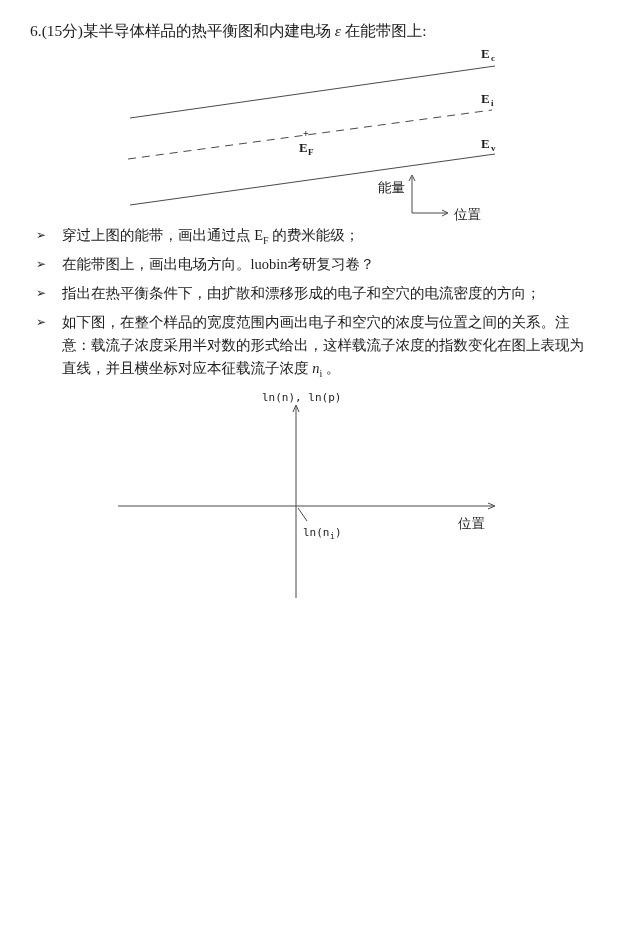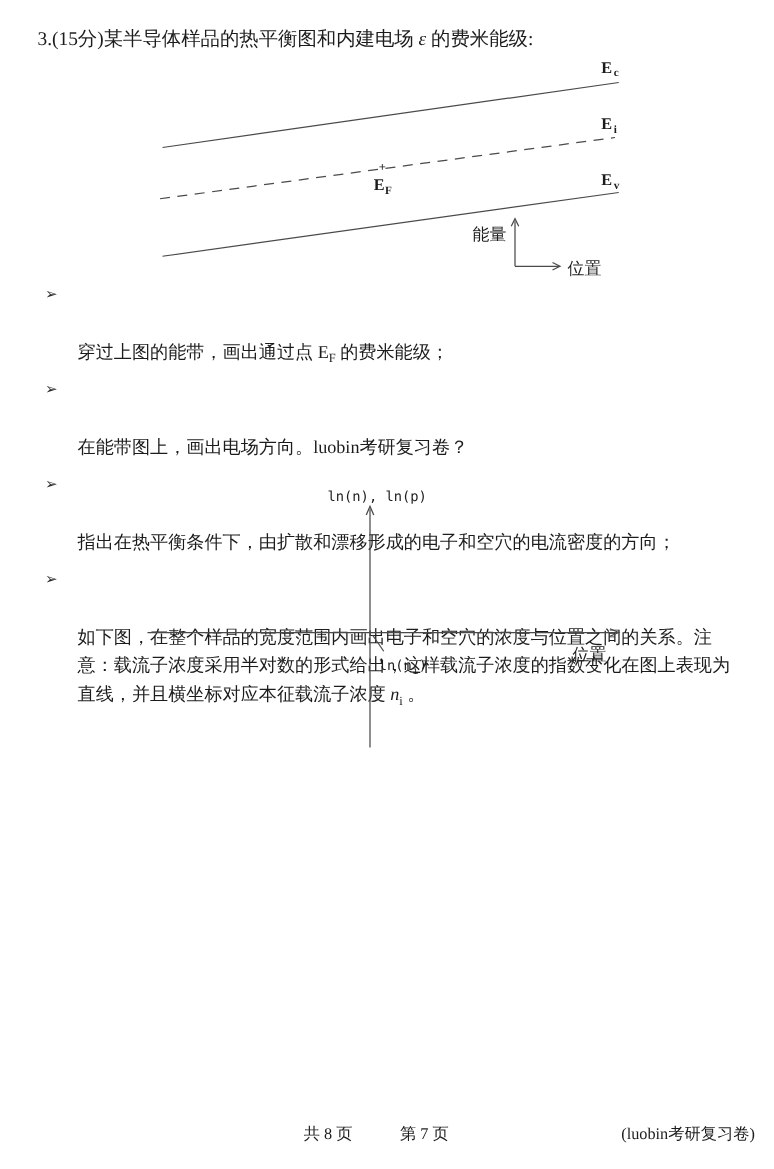--- a/index.html
+++ b/index.html
@@ -16,21 +16,21 @@
   .title { position:absolute; left:30px; top:21px; font-size:15.5px; white-space:nowrap; }
   .title .eps { font-style:italic; }
 
   .diagram { position:absolute; }
   #band-diagram { left:90px; top:40px; }
   #conc-diagram { left:90px; top:385px; }
 
   .bullets { position:absolute; left:36px; top:224px; width:556px; list-style:none; }
   .bullets li { display:flex; margin-bottom:6px; font-size:14.5px; line-height:23px; }
   .bullets .marker { flex:0 0 26px; font-size:12px; line-height:23px; font-family:"DejaVu Sans",sans-serif; color:#2a2a2a; }
-  .bullets .btext { flex:1 1 auto;margin-top:47px; }
+  .bullets .btext { flex:1 1 auto; }
   .bullets sub { font-size:10px; line-height:0; }
   .bullets em { font-style:italic; }
 
   .footer { position:absolute; top:898px; left:0; width:619px; height:20px; font-size:13px; }
   .footer span { position:absolute; white-space:nowrap; }
   #footer-total { left:243px; }
   #footer-page { left:320px; }
   #footer-source { left:497px; }
 
   svg { overflow:visible; }
@@ -42,21 +42,21 @@
   .mono { font-family:"DejaVu Sans Mono","Liberation Mono",monospace; font-size:11px; }
   .mono-sub { font-family:"DejaVu Sans Mono","Liberation Mono",monospace; font-size:8px; }
   .plus { font-family:"Liberation Serif","DejaVu Serif",serif; font-size:10px; font-weight:bold; }
 </style>
 </head>
 <body>
 
 <div class="page">
 
   <div class="title">
-    <span>3.(15分)某半导体样品的热平衡图和内建电场 </span><span class="eps">ε</span><span> 的费米能级:</span>
+    <span>6.(15分)某半导体样品的热平衡图和内建电场 </span><span class="eps">ε</span><span> 在能带图上:</span>
   </div>
 
   <svg id="band-diagram" class="diagram" width="430" height="185" viewBox="90 40 430 185" xmlns="http://www.w3.org/2000/svg">
 
     <path class="sline" d="M130,118 L495,66"></path>
 
     <path class="sline" d="M128,159 L492,110" stroke-dasharray="8 6"></path>
 
     <path class="sline" d="M130,205 L495,154"></path>
 
@@ -110,19 +110,14 @@
 
     <path class="sline" d="M298,508 L307,521"></path>
 
     <text class="mono" x="262" y="401">ln(n), ln(p)</text>
     <text class="mono" x="303" y="536">ln(n</text>
     <text class="mono-sub" x="330" y="539">i</text>
     <text class="mono" x="335" y="536">)</text>
     <text class="axis-label" x="458" y="528">位置</text>
   </svg>
 
-  <div class="footer">
-    <span id="footer-total">共 8 页</span>
-    <span id="footer-page">第 7 页</span>
-    <span id="footer-source">(luobin考研复习卷)</span>
-  </div>
 
 </div>
 
 </body></html>

